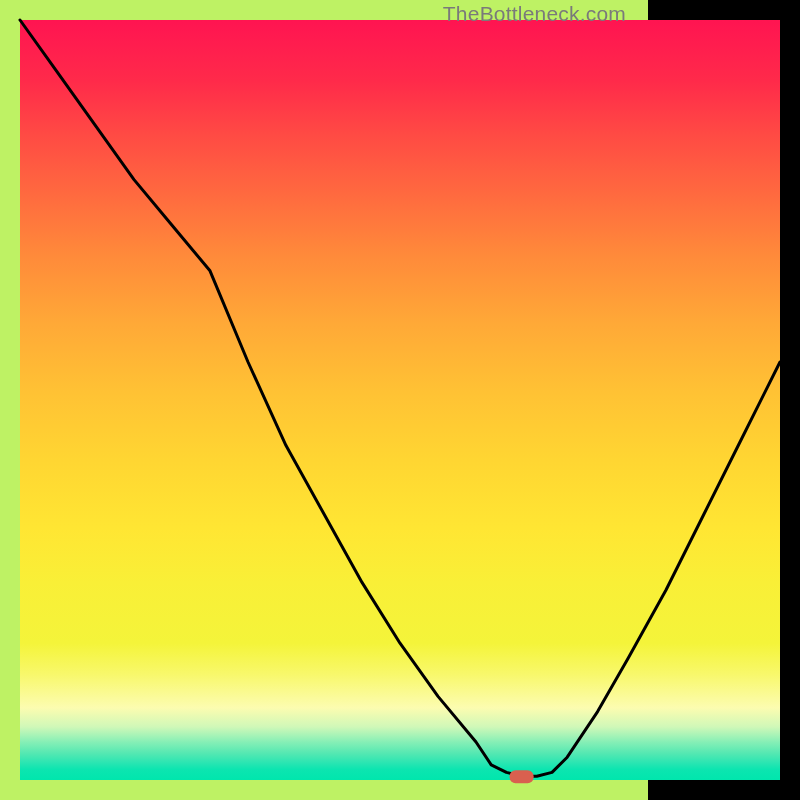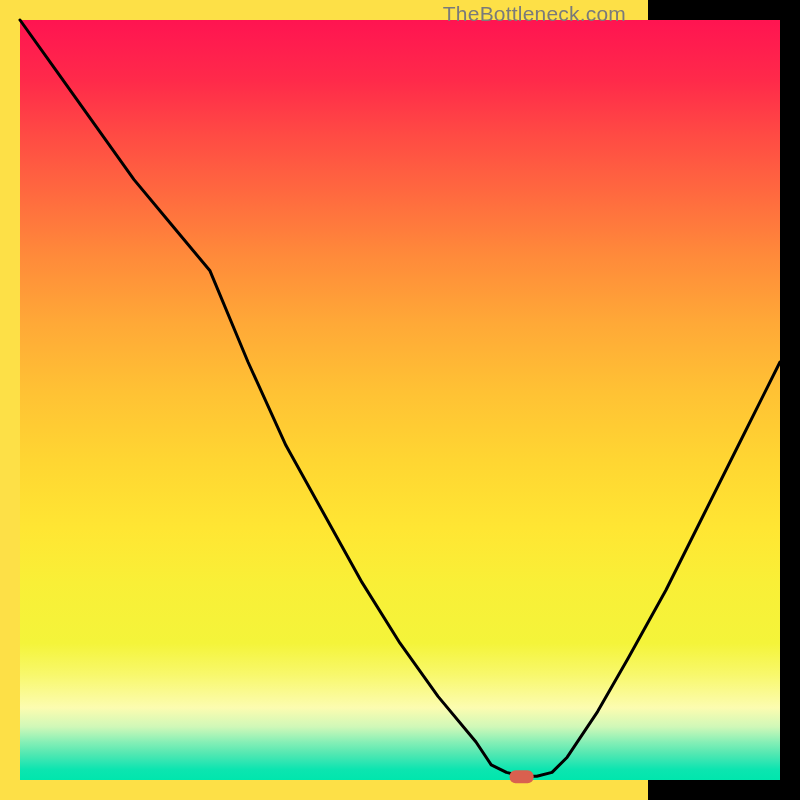--- a/index.html
+++ b/index.html
@@ -8,21 +8,21 @@
     width: 800px;
     height: 800px;
     overflow: hidden;
     background: #000;
     font-family: Arial, Helvetica, sans-serif;
   }
   .frame {
     position: relative;
     width: 648px;
     height: 800px;
-    background: #fde047;
+    background: #bef264;
   }
   .plot-area {
     position: absolute;
     left: 20px;
     top: 20px;
     width: 760px;
     height: 760px;
     background: linear-gradient(to bottom,
       #ff1451 0%,
       #ff2a4a 8%,

